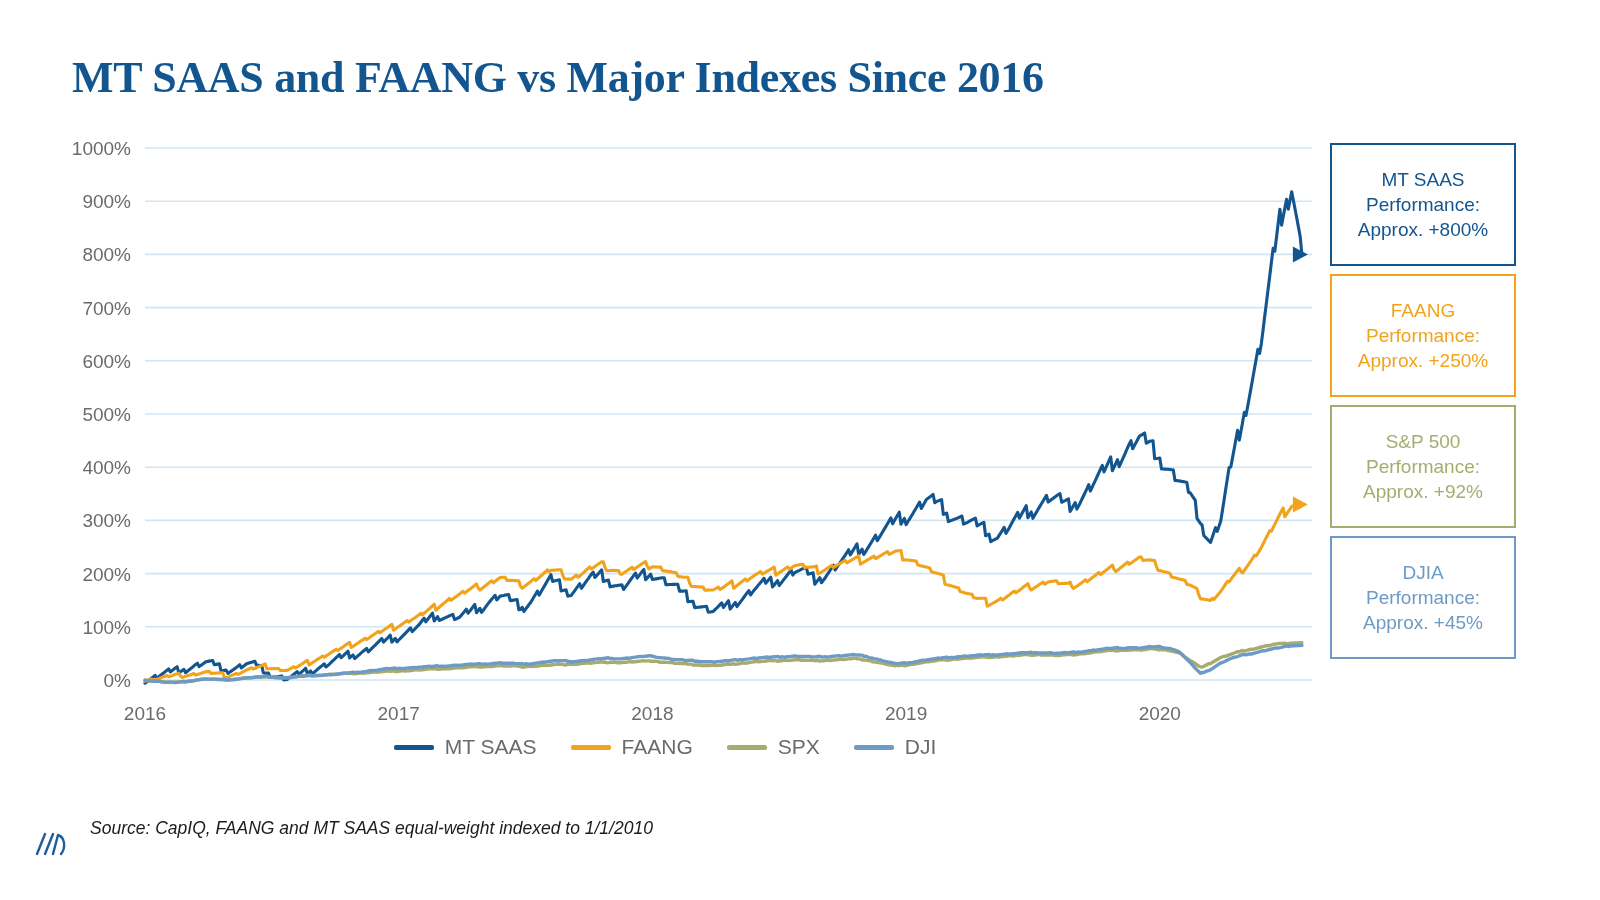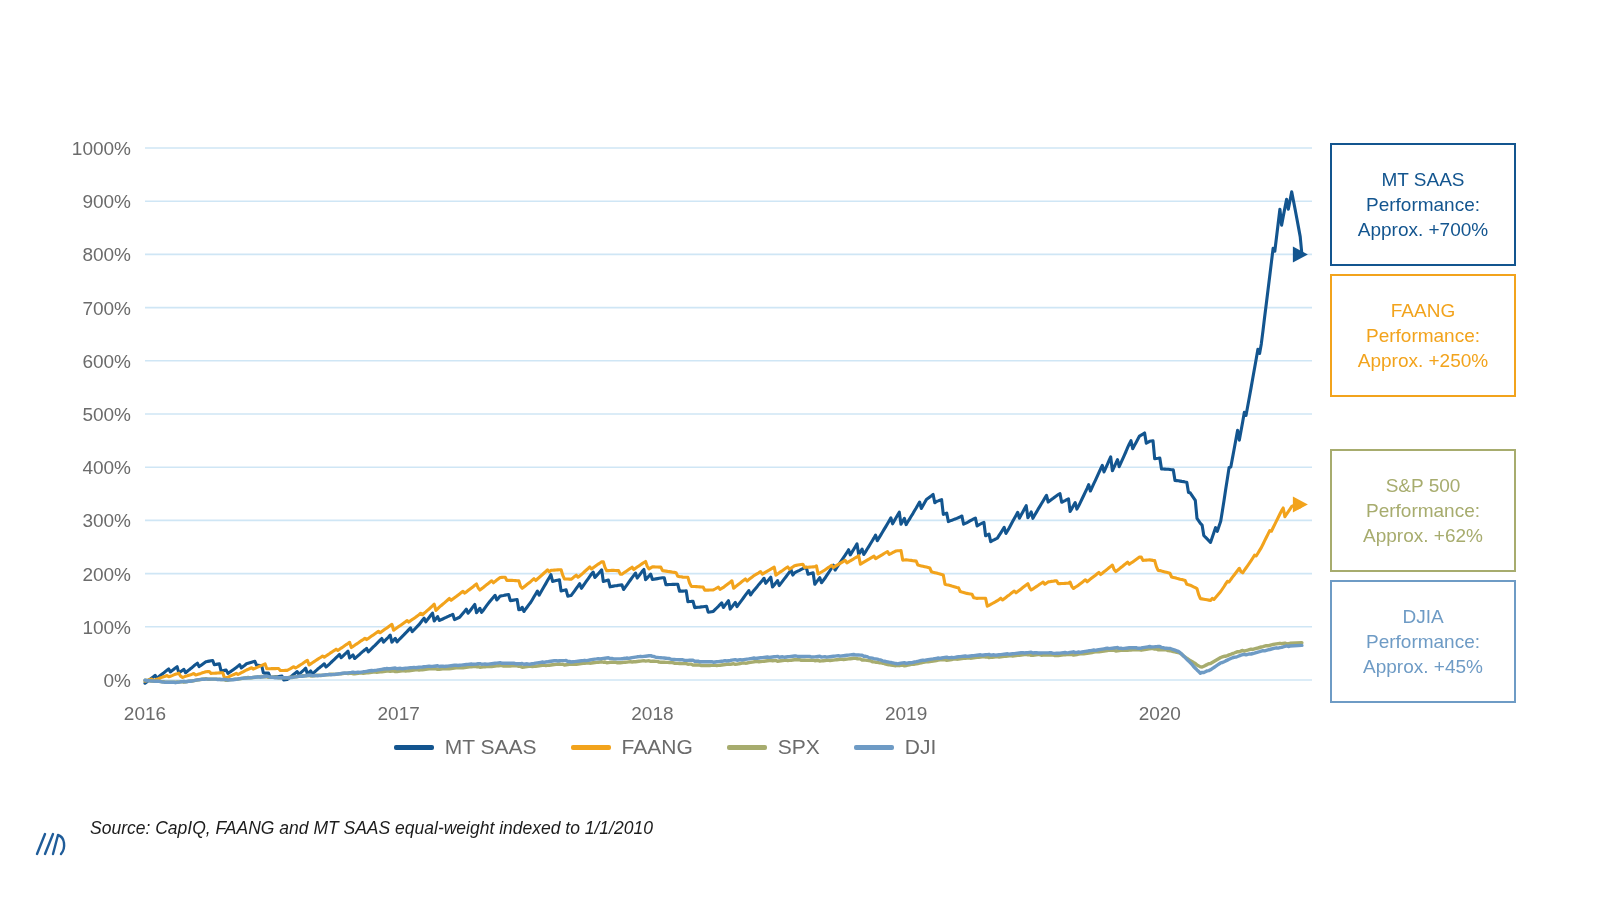--- a/index.html
+++ b/index.html
@@ -55,20 +55,21 @@
   .source-text{
     font-style:italic;font-size:17.5px;color:#1c1c1c;white-space:nowrap;
   }
   .logo{width:34px;height:40px;display:block;}
 </style>
 </head>
 <body>
 
 <div id="stage">
 
+  <div class="title">MT SAAS and FAANG vs Major Indexes Since 2016</div>
 
   <div class="chart-wrap">
     <svg class="chart-svg" id="chart-svg" width="1330" height="620" viewBox="0 0 1330 620">
       <g id="gridlines">
           <line x1="145" x2="1312" y1="560" y2="560" stroke="#CFE6F5" stroke-width="1.6"></line>
           <line x1="145" x2="1312" y1="506.8" y2="506.8" stroke="#CFE6F5" stroke-width="1.6"></line>
           <line x1="145" x2="1312" y1="453.6" y2="453.6" stroke="#CFE6F5" stroke-width="1.6"></line>
           <line x1="145" x2="1312" y1="400.4" y2="400.4" stroke="#CFE6F5" stroke-width="1.6"></line>
           <line x1="145" x2="1312" y1="347.2" y2="347.2" stroke="#CFE6F5" stroke-width="1.6"></line>
           <line x1="145" x2="1312" y1="294" y2="294" stroke="#CFE6F5" stroke-width="1.6"></line>
@@ -127,31 +128,31 @@
       <div class="legend-item">
         <span class="legend-swatch" style="background: rgb(110, 155, 197);"></span>
         <span class="legend-text">DJI</span>
       </div>
     </div>
 
   <div class="callouts" id="callouts">
       <div class="callout" style="border-color: rgb(19, 85, 143); color: rgb(19, 85, 143);">
         <span class="l">MT SAAS</span>
         <span class="l">Performance:</span>
-        <span class="l">Approx. +700%</span>
+        <span class="l">Approx. +800%</span>
       </div>
       <div class="callout" style="border-color: rgb(242, 163, 28); color: rgb(242, 163, 28);">
         <span class="l">FAANG</span>
         <span class="l">Performance:</span>
         <span class="l">Approx. +250%</span>
       </div>
-      <div class="callout" style="border-color: rgb(167, 172, 110); color: rgb(167, 172, 110); margin-top: 44px;">
+      <div class="callout" style="border-color: rgb(167, 172, 110); color: rgb(167, 172, 110);">
         <span class="l">S&amp;P 500</span>
         <span class="l">Performance:</span>
-        <span class="l">Approx. +62%</span>
+        <span class="l">Approx. +92%</span>
       </div>
       <div class="callout" style="border-color: rgb(110, 155, 197); color: rgb(110, 155, 197);">
         <span class="l">DJIA</span>
         <span class="l">Performance:</span>
         <span class="l">Approx. +45%</span>
       </div>
     </div>
 
   <div class="source-row">
     <svg class="logo" viewBox="0 0 34 40">

